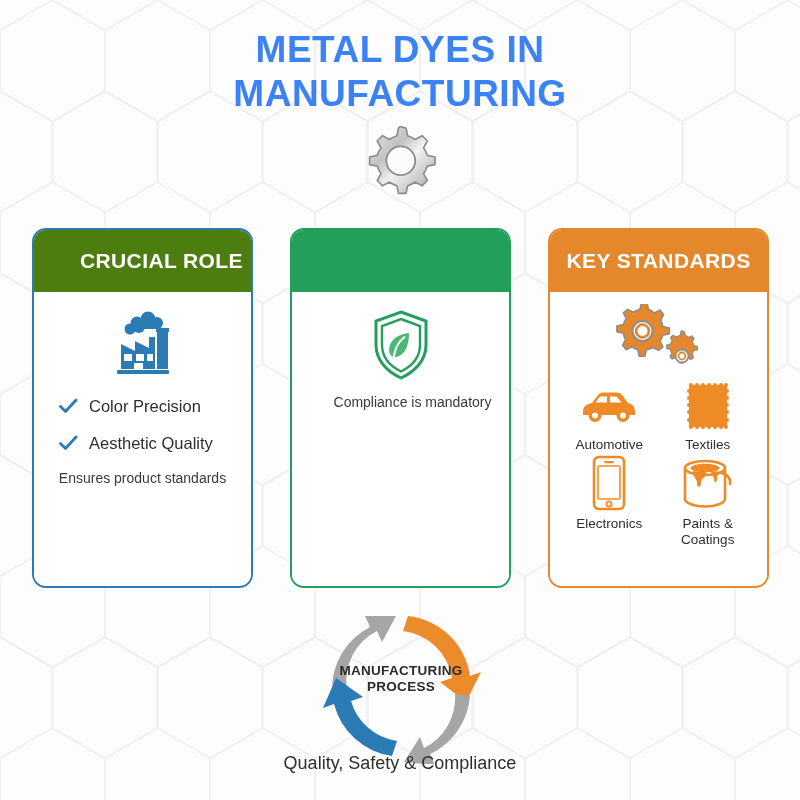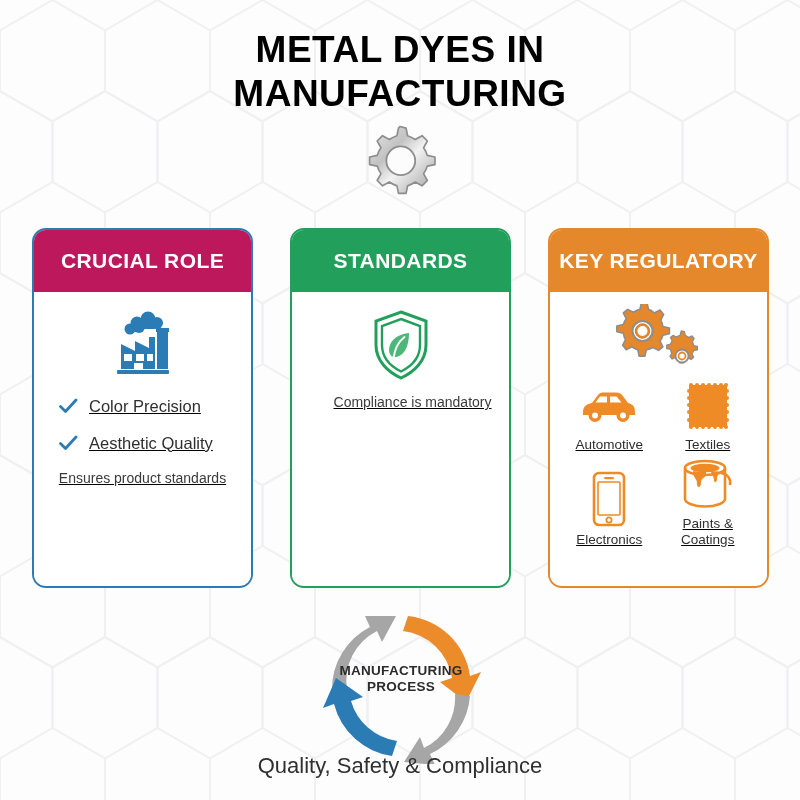--- a/index.html
+++ b/index.html
@@ -36,21 +36,21 @@
     top: 28px;
     left: 0;
     width: 800px;
     text-align: center;
     z-index: 2;
   }
   .title-line {
     font-size: 37px;
     font-weight: bold;
     letter-spacing: 0.5px;
-    color: #000000;
+    color: #3b82f6;
     line-height: 44px;
     white-space: nowrap;
   }
 
   #header-gear {
     position: absolute;
     top: 122px;
     left: 362px;
     width: 76px;
     height: 76px;
@@ -79,30 +79,29 @@
     align-items: center;
     justify-content: center;
     text-align: center;
     color: #ffffff;
     font-size: 21px;
     font-weight: bold;
     letter-spacing: 0.4px;
     line-height: 24px;
     padding: 0 8px;
   }
-  #card-crucial .card-header { background: #be185d; }
+  #card-crucial .card-header { background: #4d7c0f; justify-content: flex-end; }
   #card-regulatory .card-header { background: #22a05b; height: 62px; }
   #card-industries .card-header { background: #e5882b; }
 
   .card-body {
     position: relative;
     height: 293px;
     background: #ffffff;
     padding-top: 10px;
-    text-decoration: underline;
   }
 
   .card-icon {
     display: flex;
     justify-content: center;
     align-items: center;
     height: 86px;
   }
 
   
@@ -144,21 +143,20 @@
     display: grid;
     grid-template-columns: 1fr 1fr;
     row-gap: 2px;
     column-gap: 0px;
     padding: 4px 10px 0 10px;
   }
   .industry-cell {
     display: flex;
     flex-direction: column;
     align-items: center;
-    justify-content: flex-end;
   }
   .industry-icon {
     height: 50px;
     display: flex;
     align-items: center;
     justify-content: center;
   }
   .industry-label {
     margin-top: 5px;
     font-size: 13.5px;
@@ -192,21 +190,21 @@
     letter-spacing: 0.3px;
     line-height: 16px;
   }
 
   #bottom-caption {
     position: absolute;
     left: 0;
     top: 753px;
     width: 800px;
     text-align: center;
-    font-size: 22px;
+    font-size: 18px;
     color: #2f2f2f;
     z-index: 2;
   }
 </style>
 </head>
 <body>
 
 <div id="infographic">
 
   <svg id="hex-bg" viewBox="0 0 800 800" xmlns="http://www.w3.org/2000/svg">
@@ -287,39 +285,38 @@
           <span class="bullet-text">Aesthetic Quality</span>
         </li>
       </ul>
       <div class="card-footnote">Ensures product standards</div>
     </div>
   </div>
 
   <div class="card" id="card-regulatory">
     <div class="card-header">
       <div>
-        <div>STANDARDS</div>
       </div>
     </div>
     <div class="card-body">
       <div class="card-icon">
         <svg width="62" height="72" viewBox="0 0 62 72" xmlns="http://www.w3.org/2000/svg">
           <path d="M31 3 L56 12 L56 36 C56 52 44 63 31 69 C18 63 6 52 6 36 L6 12 Z" fill="none" stroke="#22a05b" stroke-width="3"></path>
           <path d="M31 10 L50 17 L50 36 C50 49 41 57.5 31 62.5 C21 57.5 12 49 12 36 L12 17 Z" fill="none" stroke="#22a05b" stroke-width="2.4"></path>
           <path d="M39 24 C39 42 31 48 25 48 C20 48 18 43 19.5 37.5 C21.5 30 29 25 39 24 Z" fill="#4cb878"></path>
           <path d="M34.5 28 C28 33 24.5 40 23.5 50" fill="none" stroke="#ffffff" stroke-width="2" stroke-linecap="round"></path>
         </svg>
       </div>
       <div class="card-footnote">Compliance is mandatory</div>
     </div>
   </div>
 
   <div class="card" id="card-industries">
     <div class="card-header">
-      <span>KEY REGULATORY</span>
+      <span>KEY STANDARDS</span>
     </div>
     <div class="card-body">
       <div class="card-icon" style="height:76px;">
         <svg width="88" height="72" viewBox="0 0 88 72" xmlns="http://www.w3.org/2000/svg">
           <path d="M32 2 L39 4 L41 13 A26 26 0 0 1 49 18 L57 14 L62 20 L58 28 A26 26 0 0 1 61 37 L70 39 L70 47 L61 49 A26 26 0 0 1 57 57 L61 65 L55 70 L47 66 A26 26 0 0 1 38 69 L36 78 L28 78 L26 69 A26 26 0 0 1 18 65 L10 69 L5 63 L9 55 A26 26 0 0 1 6 46 L-3 44 L-3 36 L6 34 A26 26 0 0 1 10 26 L6 18 L12 13 L20 17 A26 26 0 0 1 29 13 L31 4 Z" transform="translate(4,-4) scale(0.72)" fill="#e5882b" stroke="#8d8d8d" stroke-width="2.2" stroke-linejoin="round"></path>
           <circle cx="27.5" cy="27" r="10" fill="#ffffff" stroke="#8d8d8d" stroke-width="2"></circle>
           <circle cx="27.5" cy="27" r="7.2" fill="#e5882b" stroke="#d07a1f" stroke-width="1"></circle>
           <circle cx="27.5" cy="27" r="5" fill="#ffffff"></circle>
           <path d="M32 2 L39 4 L41 13 A26 26 0 0 1 49 18 L57 14 L62 20 L58 28 A26 26 0 0 1 61 37 L70 39 L70 47 L61 49 A26 26 0 0 1 57 57 L61 65 L55 70 L47 66 A26 26 0 0 1 38 69 L36 78 L28 78 L26 69 A26 26 0 0 1 18 65 L10 69 L5 63 L9 55 A26 26 0 0 1 6 46 L-3 44 L-3 36 L6 34 A26 26 0 0 1 10 26 L6 18 L12 13 L20 17 A26 26 0 0 1 29 13 L31 4 Z" transform="translate(53,26) scale(0.42)" fill="#e5882b" stroke="#8d8d8d" stroke-width="3.2" stroke-linejoin="round"></path>
           <circle cx="67" cy="52" r="6.5" fill="#ffffff" stroke="#8d8d8d" stroke-width="1.8"></circle>

